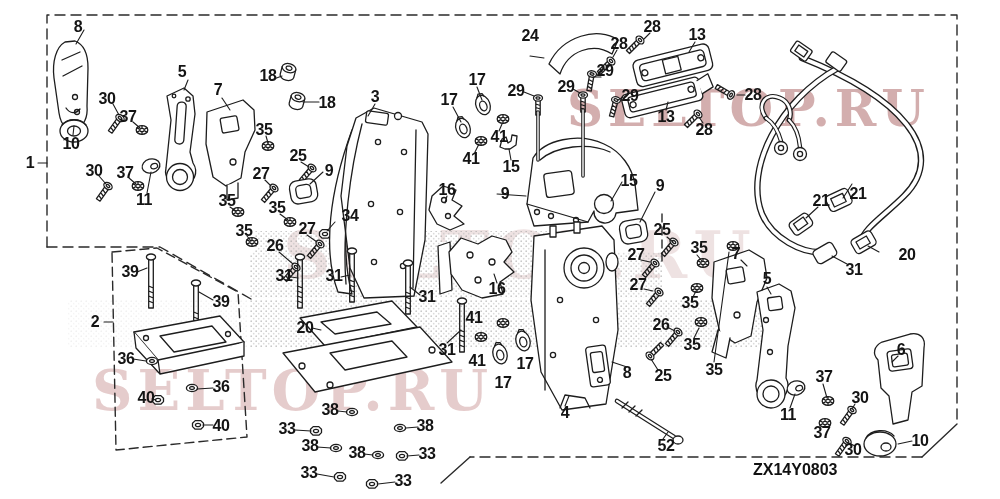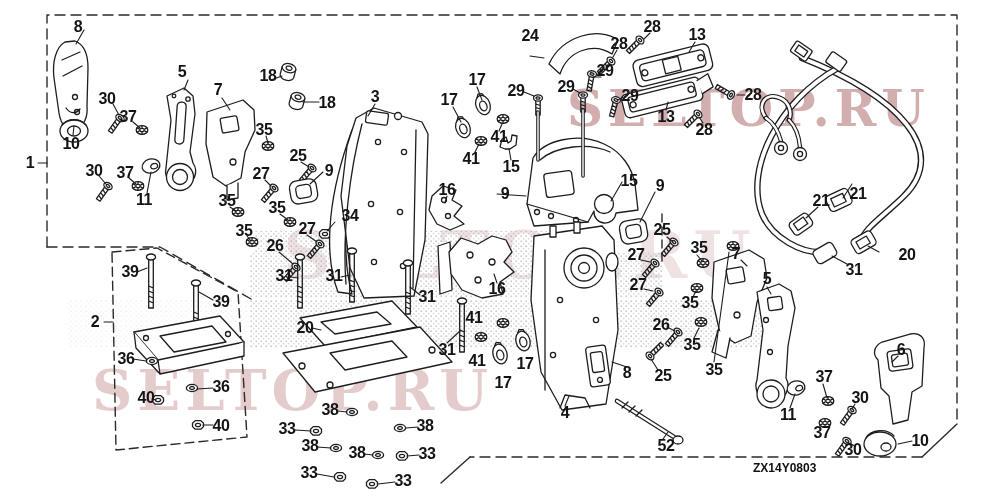--- a/index.html
+++ b/index.html
@@ -4,21 +4,21 @@
 <style>
   html,body{margin:0;padding:0;background:#fff;}
   #stage{position:relative;width:1000px;height:499px;overflow:hidden;background:#ffffff;
          font-family:"Liberation Sans",sans-serif;}
   .wm{position:absolute;font-family:"DejaVu Serif",serif;font-weight:bold;white-space:nowrap;
       pointer-events:none;line-height:1;}
   #art{position:absolute;left:0;top:0;z-index:2;}
   #art path,#art rect,#art circle,#art ellipse,#art polygon,#art line{vector-effect:non-scaling-stroke;}
   .co{position:absolute;z-index:3;transform:translate(-50%,-50%);font-weight:bold;
       font-size:16px;color:#141414;letter-spacing:-0.5px;}
-  .code{position:absolute;z-index:3;font-weight:bold;font-size:12px;color:#111;}
+  .code{position:absolute;z-index:3;font-weight:bold;font-size:16px;color:#111;}
   .wmlayer{position:absolute;left:0;top:0;width:100%;height:100%;z-index:1;}
 </style>
 </head>
 <body>
 
 <div id="stage">
 
   <div class="wmlayer">
       <div class="wm" style="left: 567px; top: 84px; font-size: 50px; letter-spacing: 5px; color: rgb(168, 95, 95); opacity: 0.5;">SELTOP.RU</div>
       <div class="wm" style="left: 283px; top: 222px; font-size: 66px; letter-spacing: 6px; color: rgb(202, 160, 160); opacity: 0.3;">SELTOP.RU</div>

